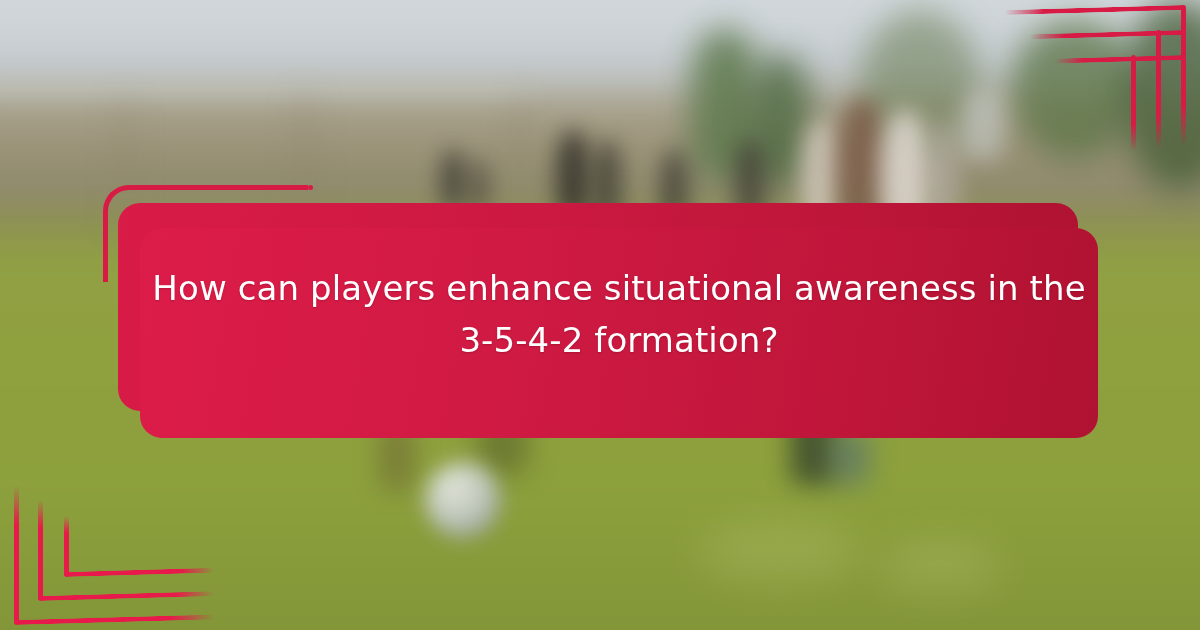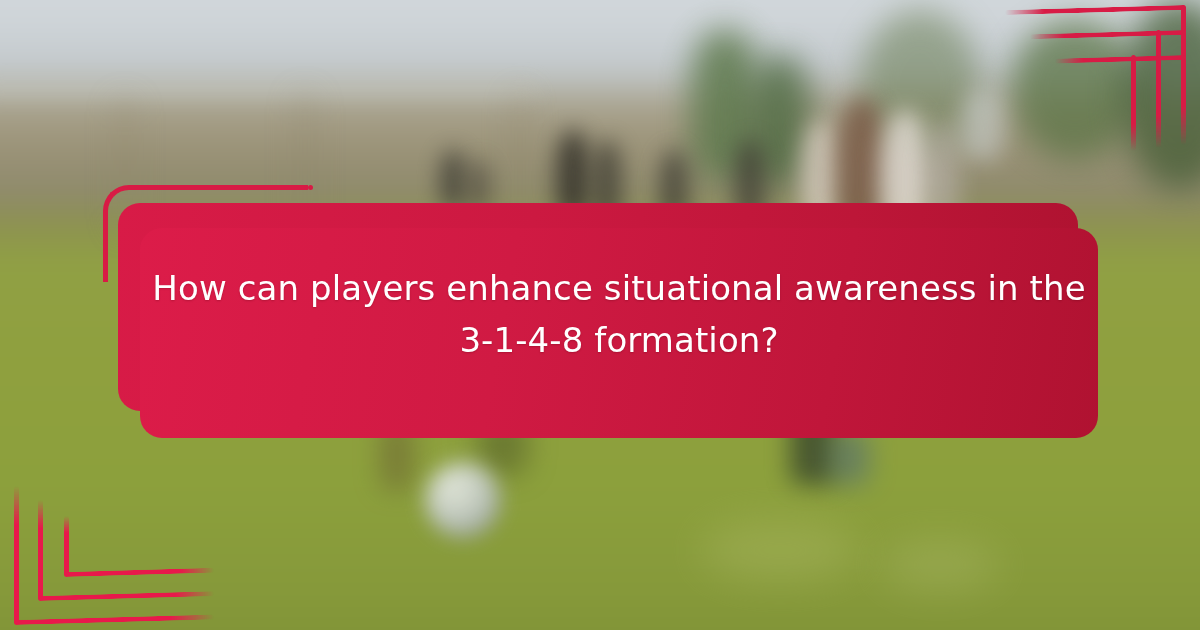--- a/index.html
+++ b/index.html
@@ -231,15 +231,15 @@
     <div class="bl-line bl-h bl2-h taper-l"></div>
     <div class="bl-line bl-v bl2-v taper-u"></div>
     <div class="bl-line bl-h bl3-h taper-l"></div>
     <div class="bl-line bl-v bl3-v taper-u"></div>
   </div>
 
   <div class="card-outline"></div>
   <div class="card-back"></div>
   <div class="card-front"></div>
 
-  <div class="card-text">How can players enhance situational awareness in the 3-1-4-8 formation?</div>
+  <div class="card-text">How can players enhance situational awareness in the 3-5-4-2 formation?</div>
 
 </div>
 
 </body></html>

